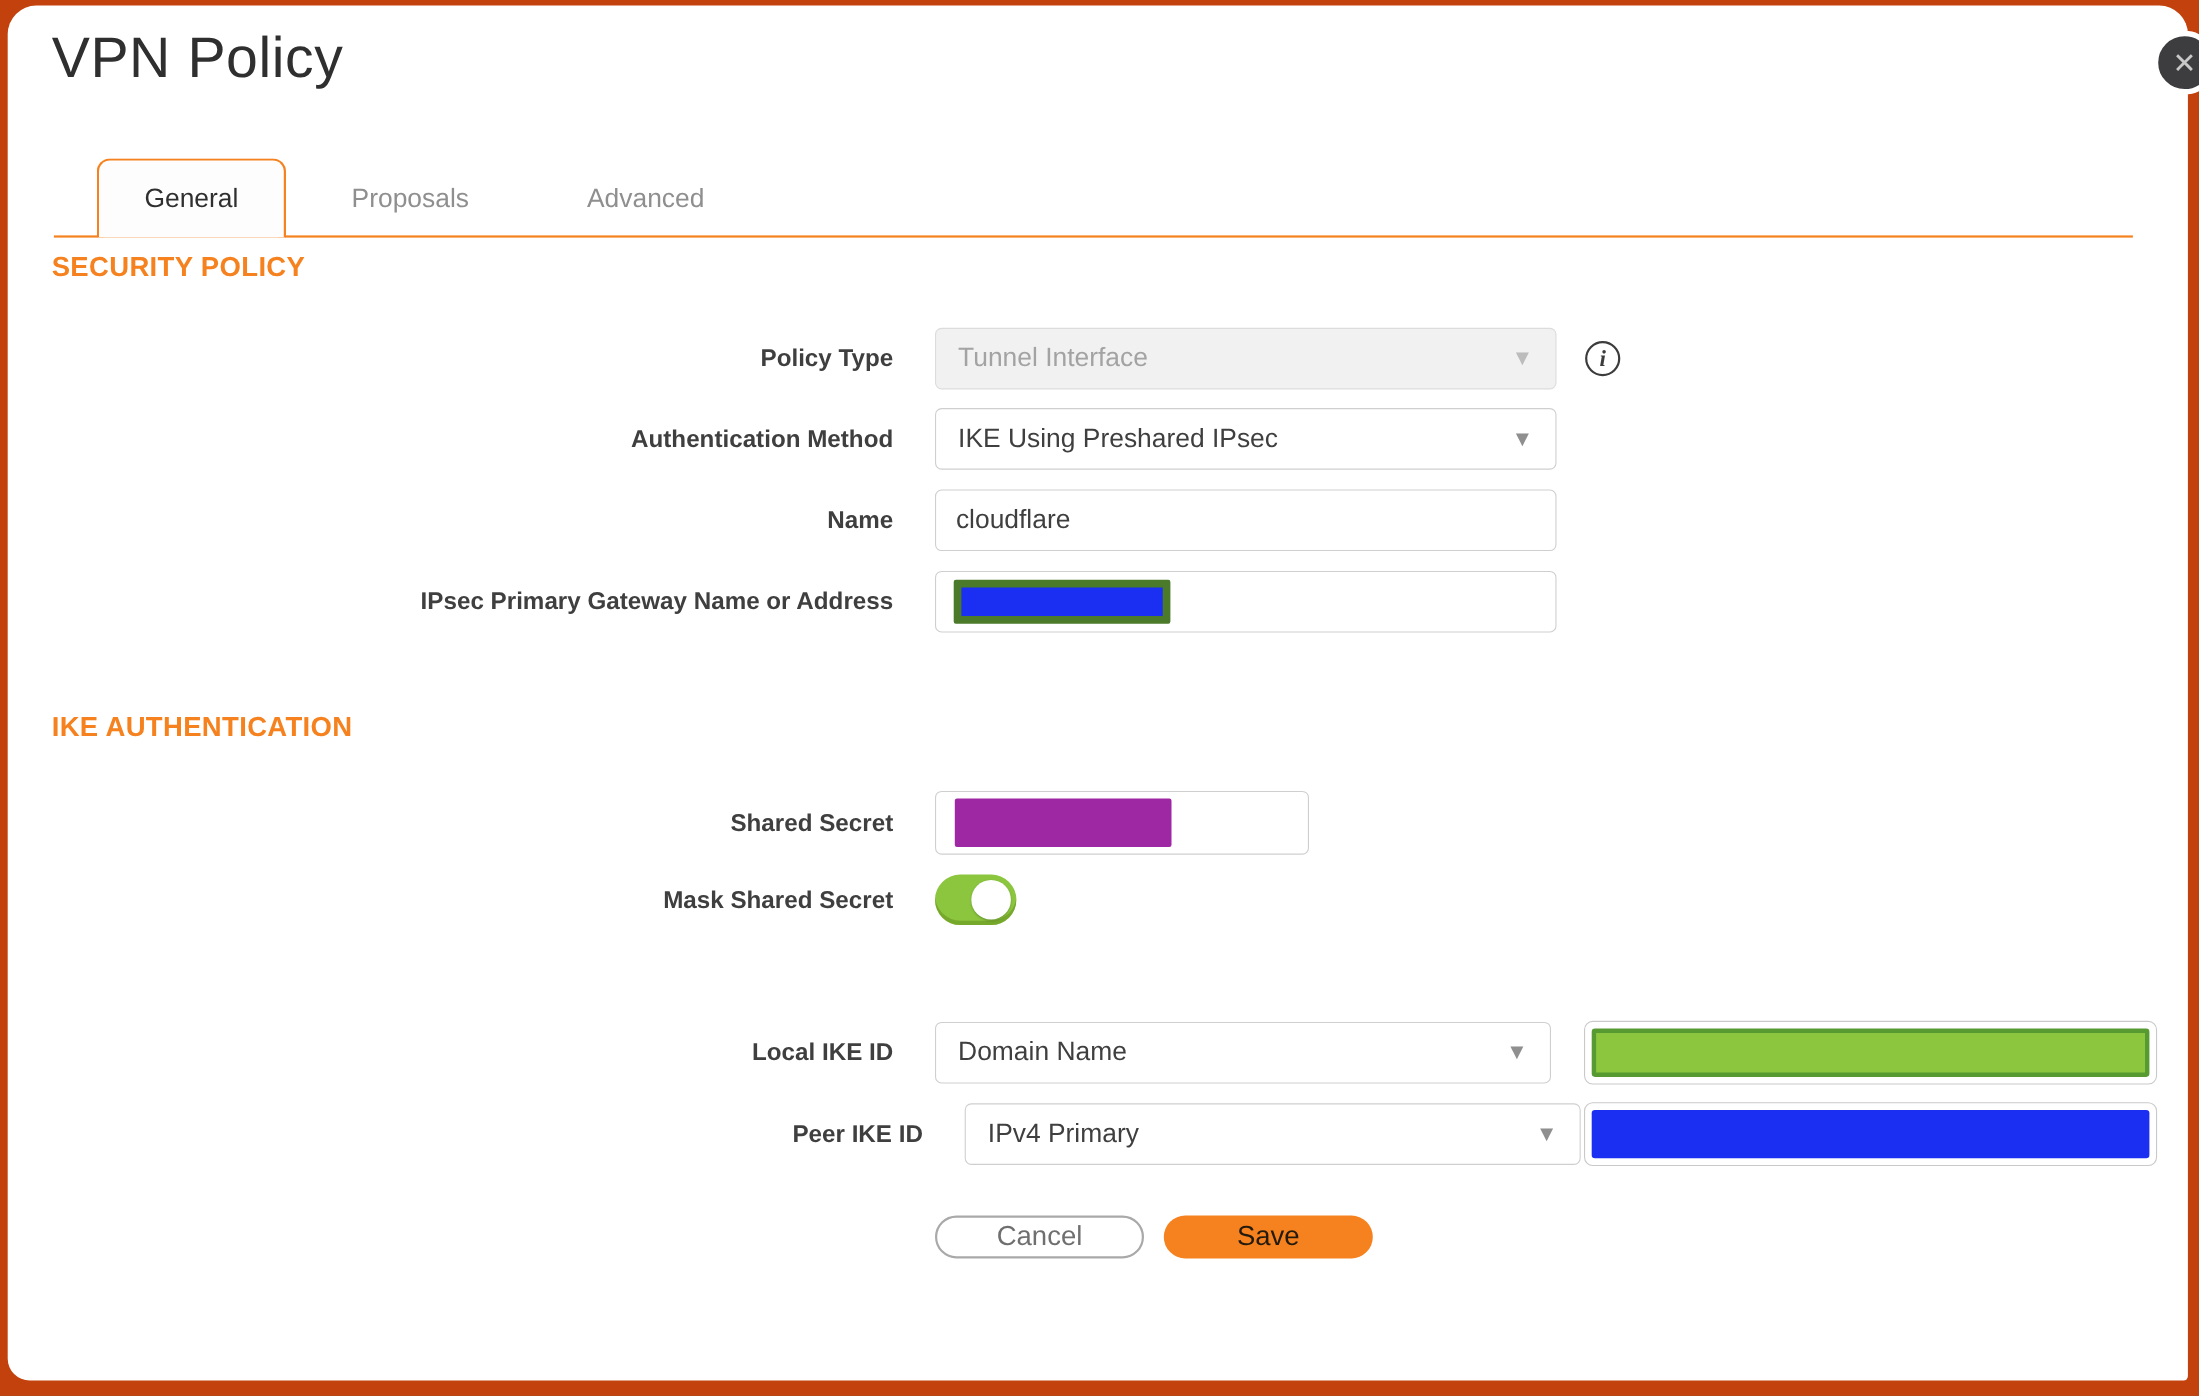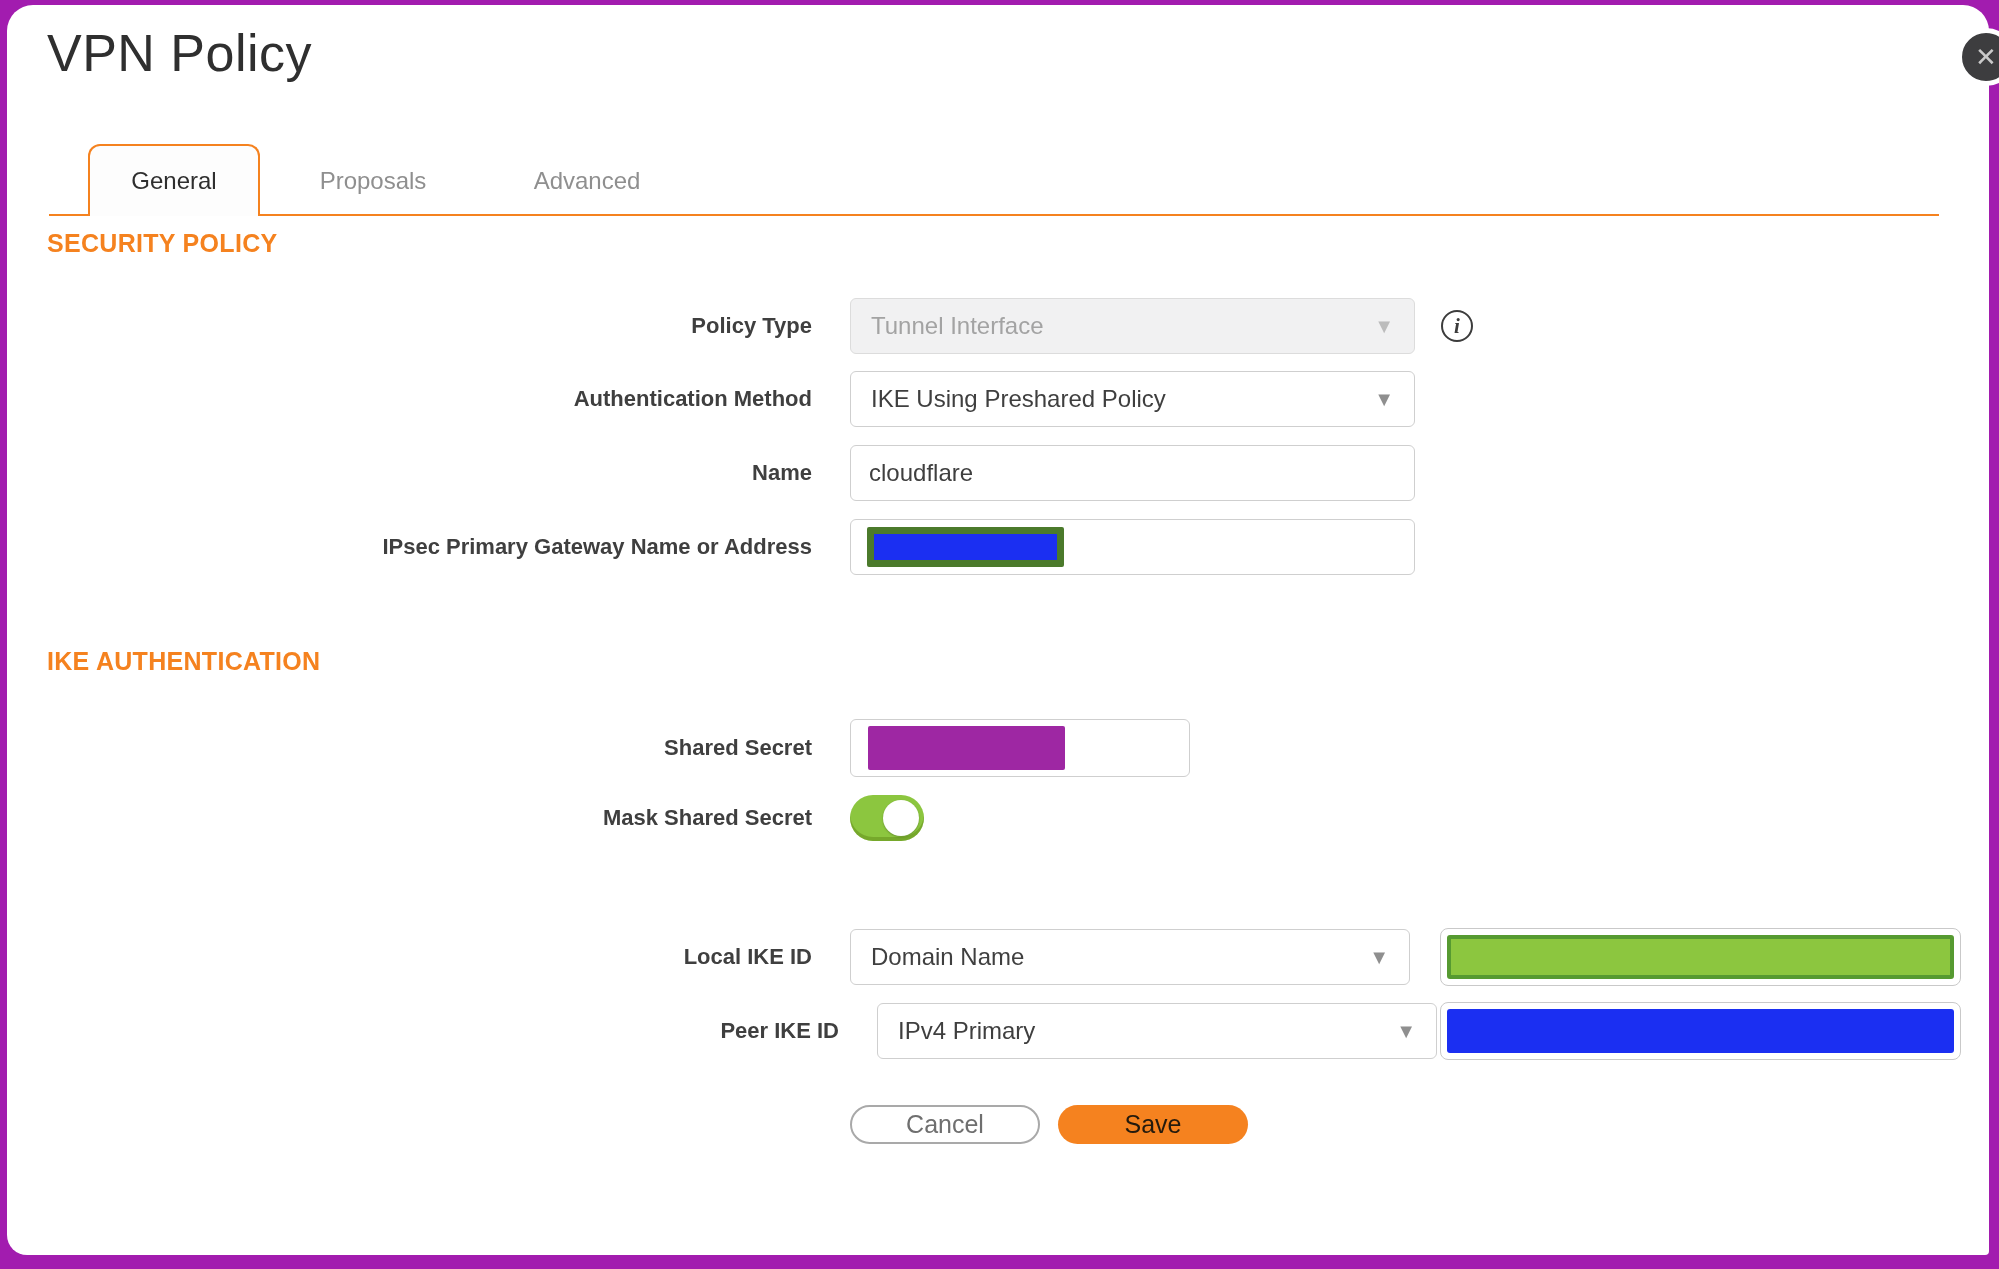--- a/index.html
+++ b/index.html
@@ -3,21 +3,21 @@
 <meta charset="utf-8">
 <style>
   * { margin:0; padding:0; box-sizing:border-box; }
   html,body { width:1999px; height:1269px; }
   body {
     font-family: "Liberation Sans", "DejaVu Sans", sans-serif;
     background:#4b4b4d;
     overflow:hidden;
     position:relative;
   }
-  .page { position:absolute; inset:0; background:#a21caf; overflow:hidden; }
+  .page { position:absolute; inset:0; background:#c2410c; overflow:hidden; }
   .dialog {
     position:absolute; top:5px; left:7px; right:10px; bottom:14px;
     background:#ffffff;
     border-radius:26px 26px 4px 20px;
   }
   .close-btn {
     position:absolute; top:28px; right:-16px;
     width:58px; height:58px; border-radius:50%;
     background:#3d3d3f; border:5px solid #ffffff;
     color:#c9c9c9; font-size:26px; line-height:48px; text-align:center;
@@ -151,21 +151,21 @@
       </div>
       <div class="info-icon">
         <span>i</span>
       </div>
     </div>
 
     <div class="form-row" style="top:366px;">
       <div class="flabel">Authentication Method</div>
       <div class="ctrl">
         <div class="select w-main">
-          <span>IKE Using Preshared Policy</span>
+          <span>IKE Using Preshared IPsec</span>
           <span class="caret">▼</span>
         </div>
       </div>
     </div>
 
     <div class="form-row" style="top:440px;">
       <div class="flabel">Name</div>
       <div class="ctrl">
         <div class="text-input w-main">
           <input type="text" value="cloudflare" style="">

